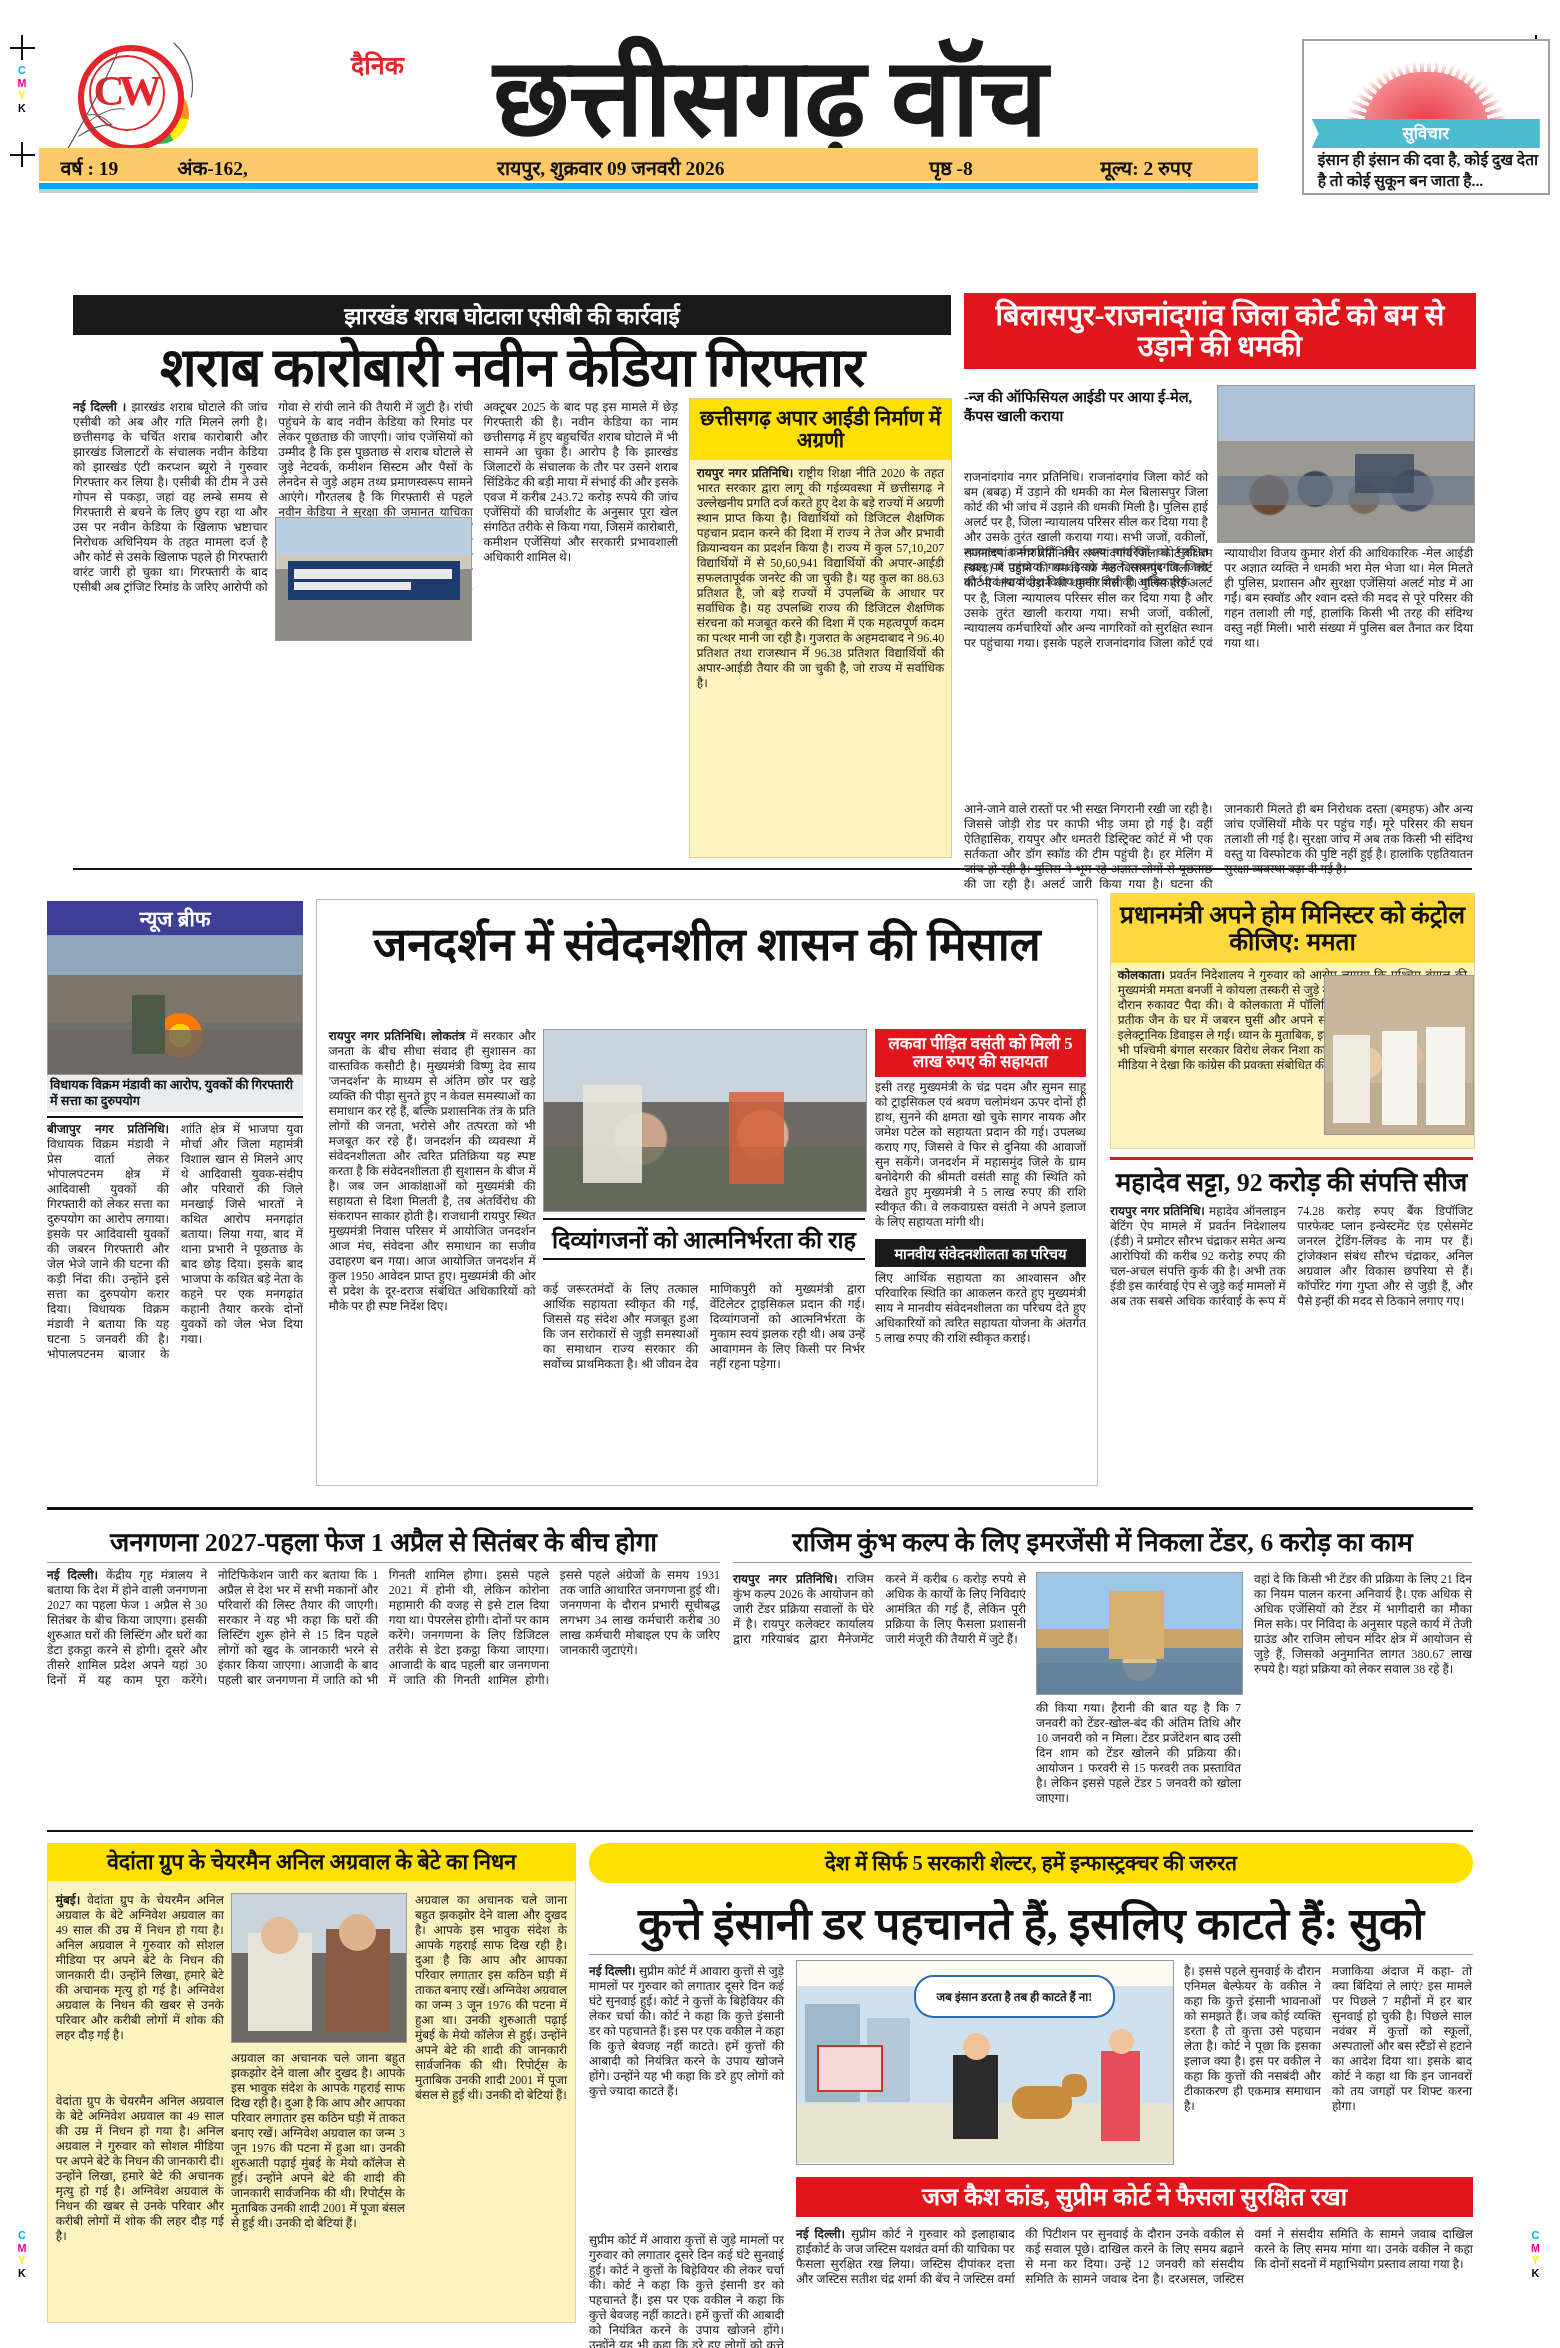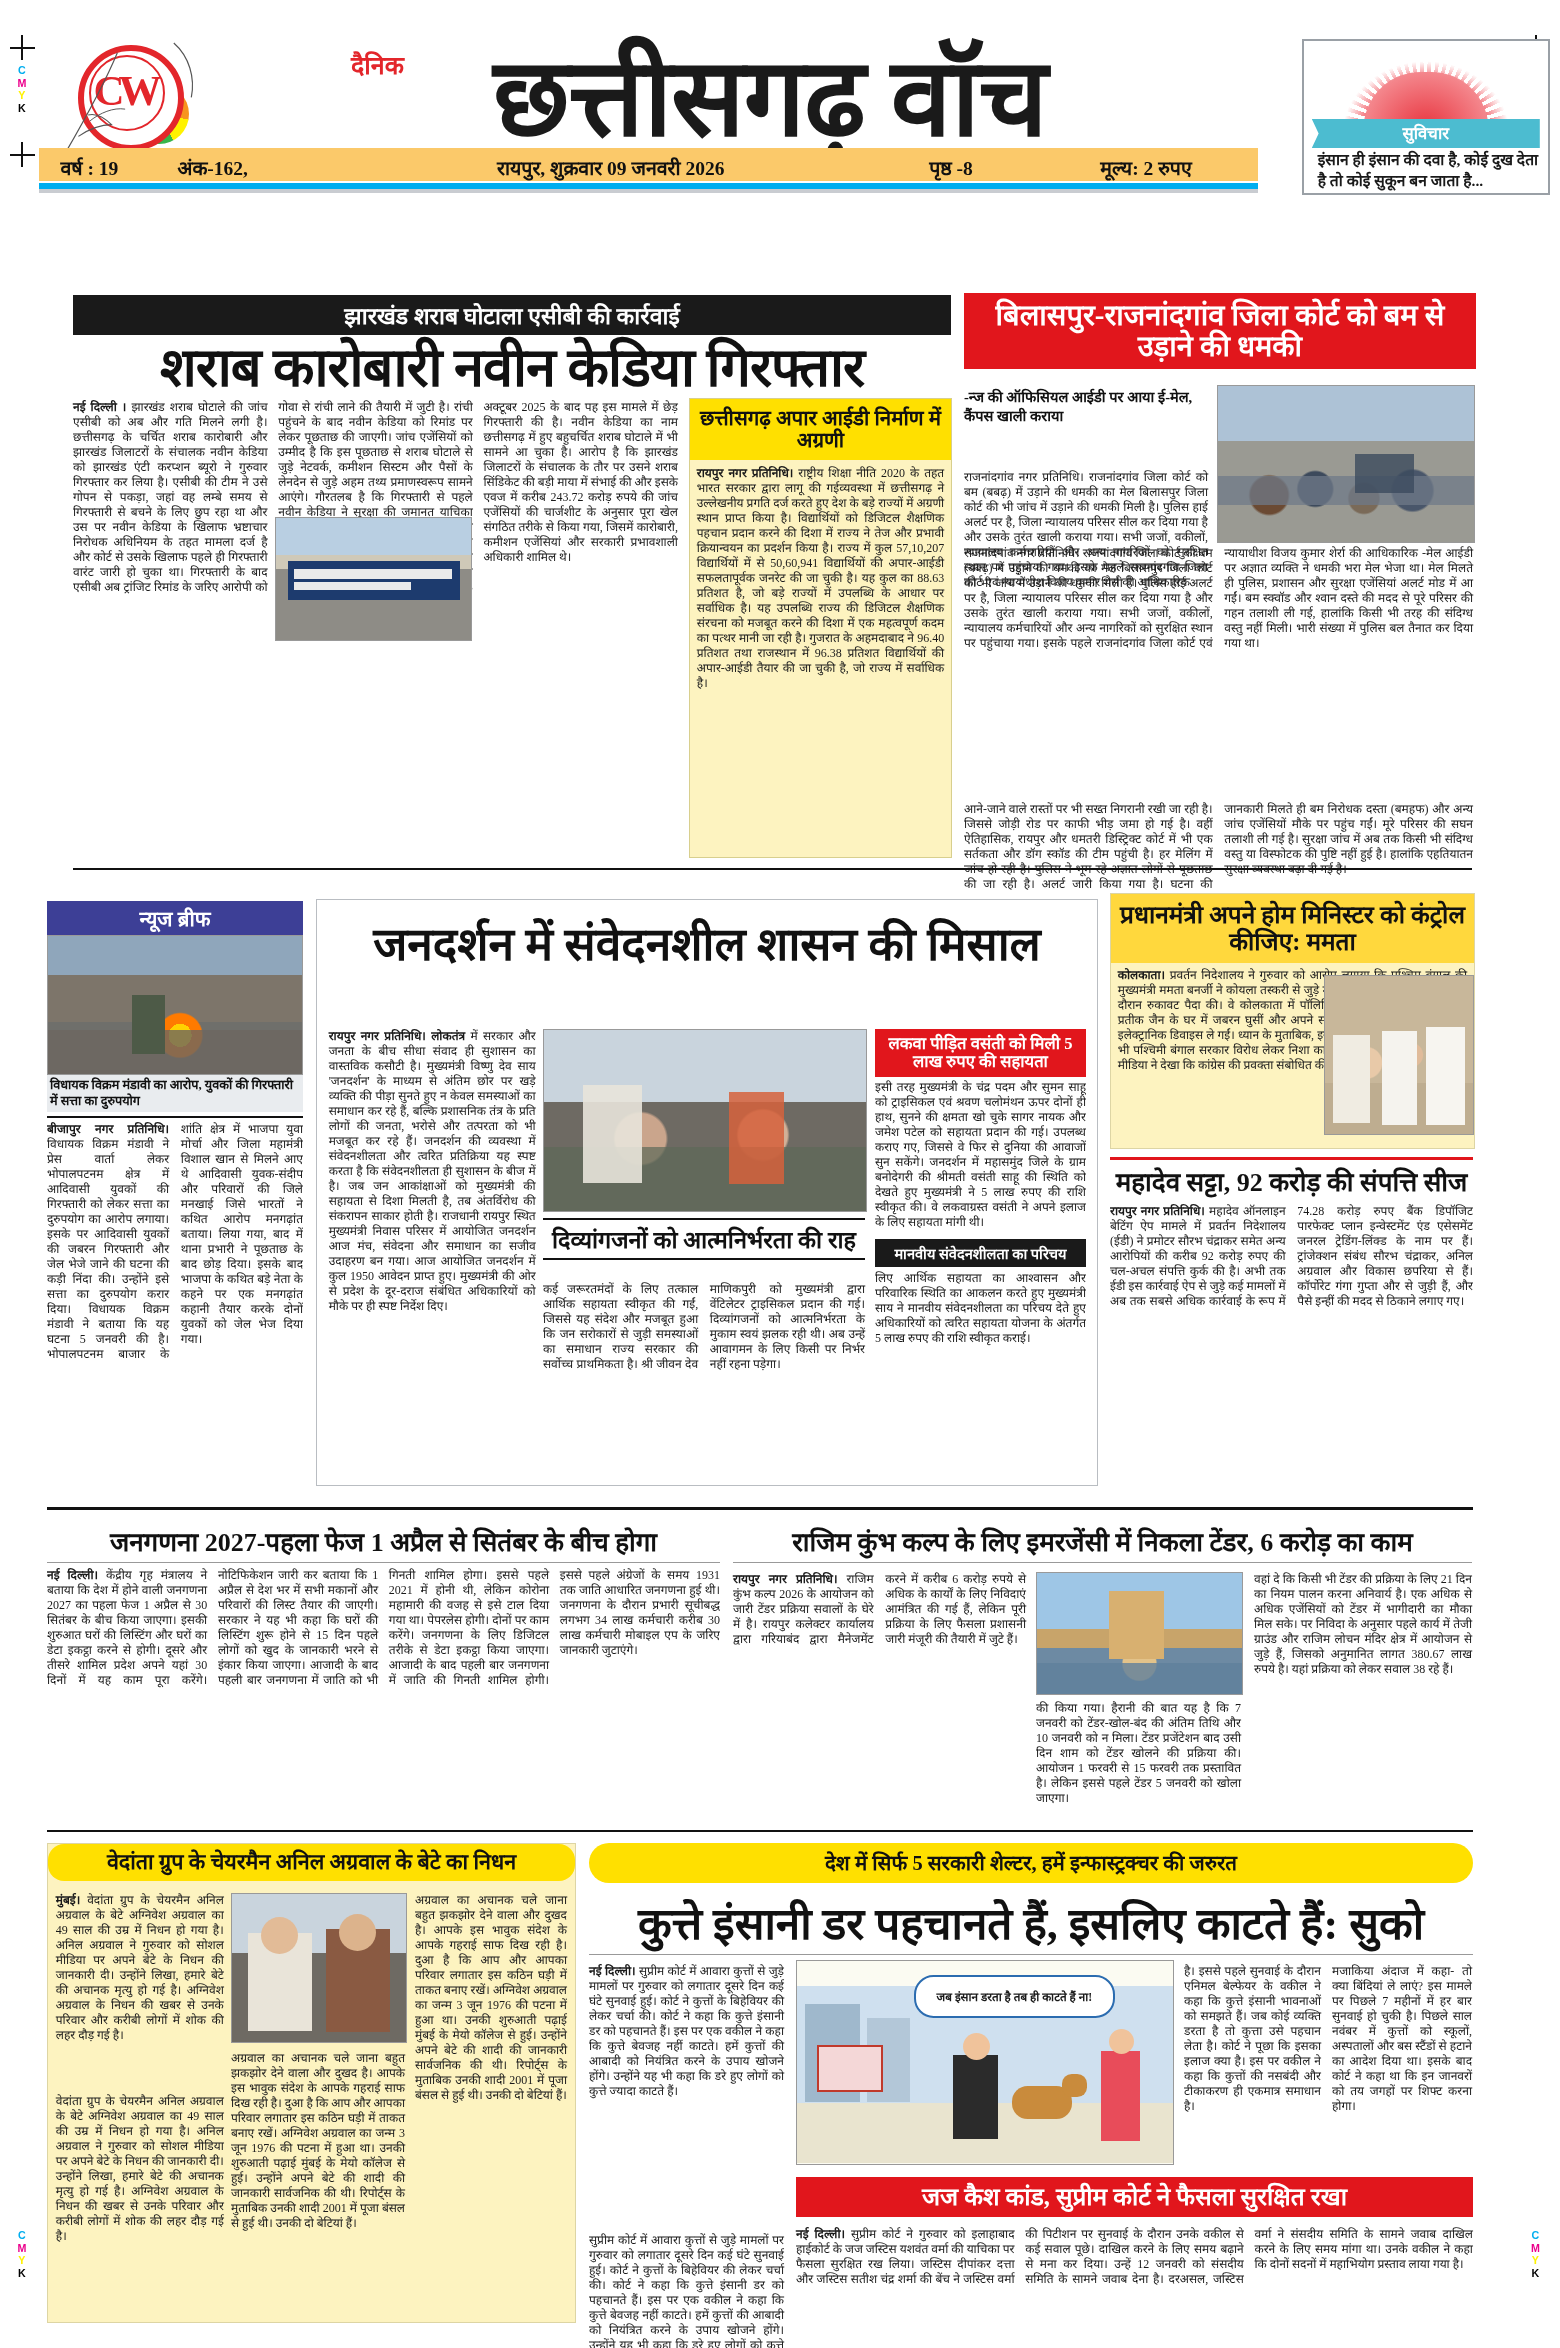--- a/index.html
+++ b/index.html
@@ -340,21 +340,21 @@
   <div style="position:absolute;left:1036px;top:1701px;width:205px;height:113px;">
     <div class="col-text">की किया गया। हैरानी की बात यह है कि 7 जनवरी को टेंडर-खोल-बंद की अंतिम तिथि और 10 जनवरी को न मिला। टेंडर प्रजेंटेशन बाद उसी दिन शाम को टेंडर खोलने की प्रक्रिया की। आयोजन 1 फरवरी से 15 फरवरी तक प्रस्तावित है। लेकिन इससे पहले टेंडर 5 जनवरी को खोला जाएगा।</div>
   </div>
   <div style="position:absolute;left:1254px;top:1572px;width:218px;height:242px;">
     <div class="col-text">वहां दे कि किसी भी टेंडर की प्रक्रिया के लिए 21 दिन का नियम पालन करना अनिवार्य है। एक अधिक से अधिक एजेंसियों को टेंडर में भागीदारी का मौका मिल सके। पर निविदा के अनुसार पहले कार्य में तेजी ग्राउंड और राजिम लोचन मंदिर क्षेत्र में आयोजन से जुड़े हैं, जिसको अनुमानित लागत 380.67 लाख रुपये है। यहां प्रक्रिया को लेकर सवाल 38 रहे हैं।</div>
   </div>
 
   <div style="position:absolute;left:47px;top:1830px;width:1426px;height:2px;background:#111;"></div>
 
   <div style="position:absolute;left:47px;top:1843px;width:527px;height:478px;background:#fdf3c0;border:1px solid #ddd5a4;">
-    <div class="yellowbox" style="font-size:21.5px;padding:6.8px 4.9px;background:#ffe000;border-radius:16px;">वेदांता ग्रुप के चेयरमैन अनिल अग्रवाल के बेटे का निधन</div>
+    <div class="yellowbox" style="font-size:21.5px;padding:6.8px 4.9px;background:#ffe000;">वेदांता ग्रुप के चेयरमैन अनिल अग्रवाल के बेटे का निधन</div>
     <div style="position:absolute;left:7.8px;top:49px;width:168px;height:195px;">
       <div class="col-text">
         <b>मुंबई।</b>
         <span>वेदांता ग्रुप के चेयरमैन अनिल अग्रवाल के बेटे अग्निवेश अग्रवाल का 49 साल की उम्र में निधन हो गया है। अनिल अग्रवाल ने गुरुवार को सोशल मीडिया पर अपने बेटे के निधन की जानकारी दी। उन्होंने लिखा, हमारे बेटे की अचानक मृत्यु हो गई है। अग्निवेश अग्रवाल के निधन की खबर से उनके परिवार और करीबी लोगों में शोक की लहर दौड़ गई है।</span>
       </div>
     </div>
     <div class="photo ph-people" style="position:absolute;left:183px;top:49px;width:174px;height:148px;border:1px solid #999;">
       <div style="position:absolute;left:15.6px;top:39px;width:64px;height:98px;background:#e9e4d9;"></div>
       <div style="position:absolute;left:94px;top:35px;width:64px;height:103px;background:#8a5a42;"></div>
       <div style="position:absolute;left:29px;top:23.4px;width:37px;height:37px;border-radius:50%;background:#e2bb97;"></div>

